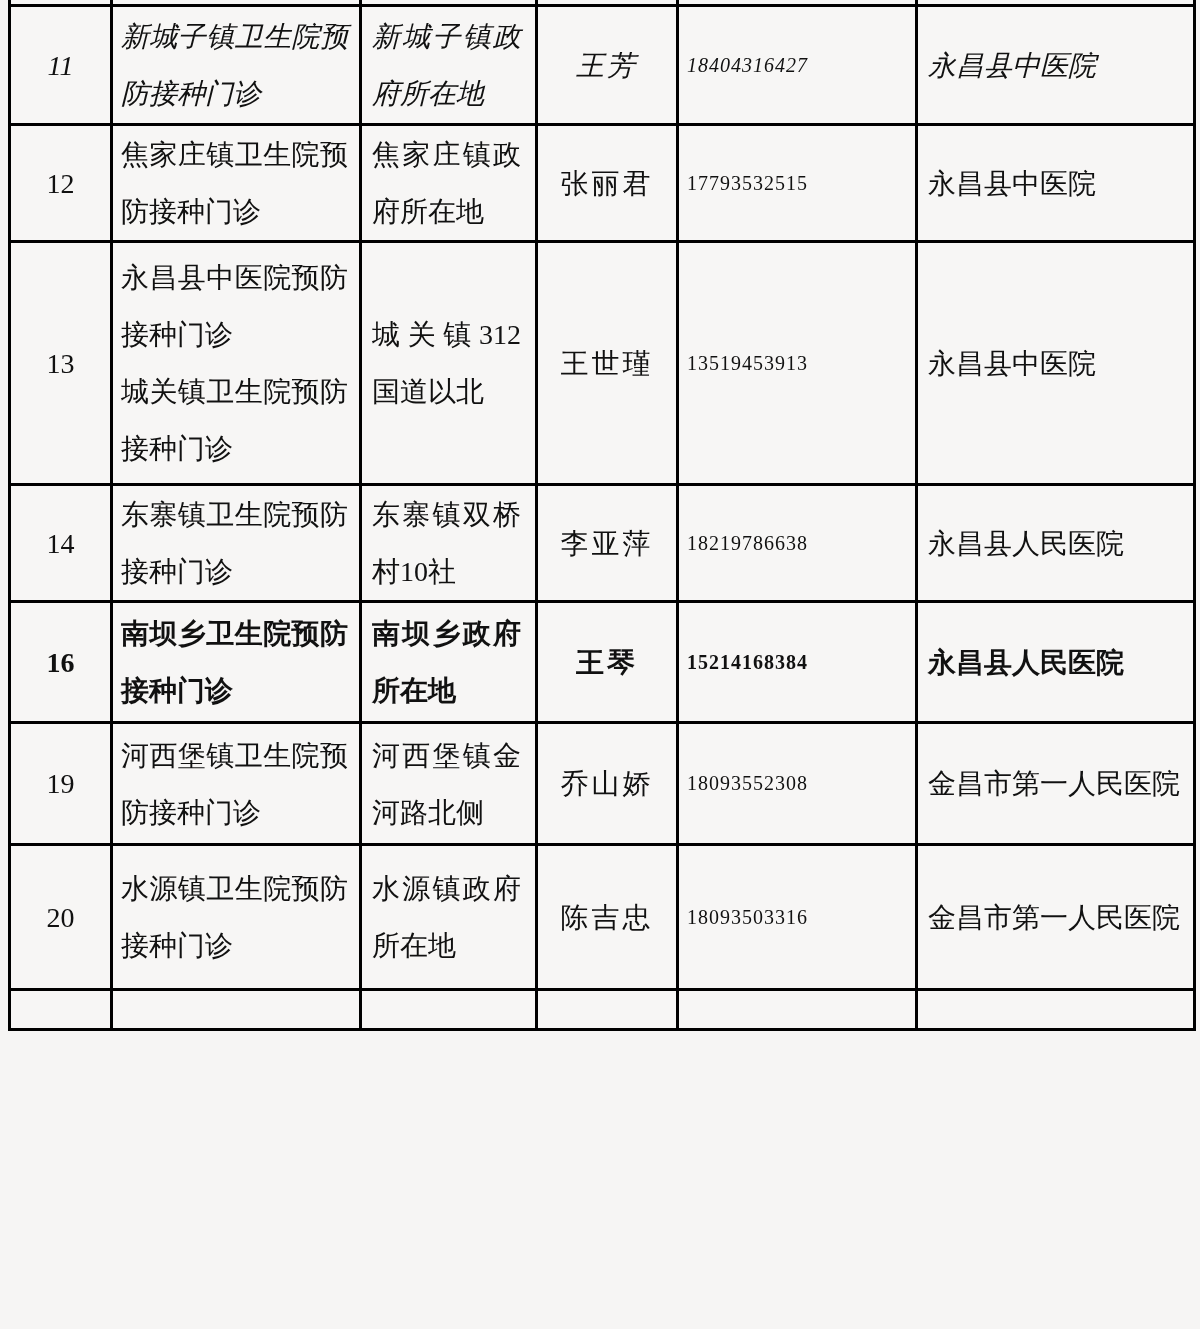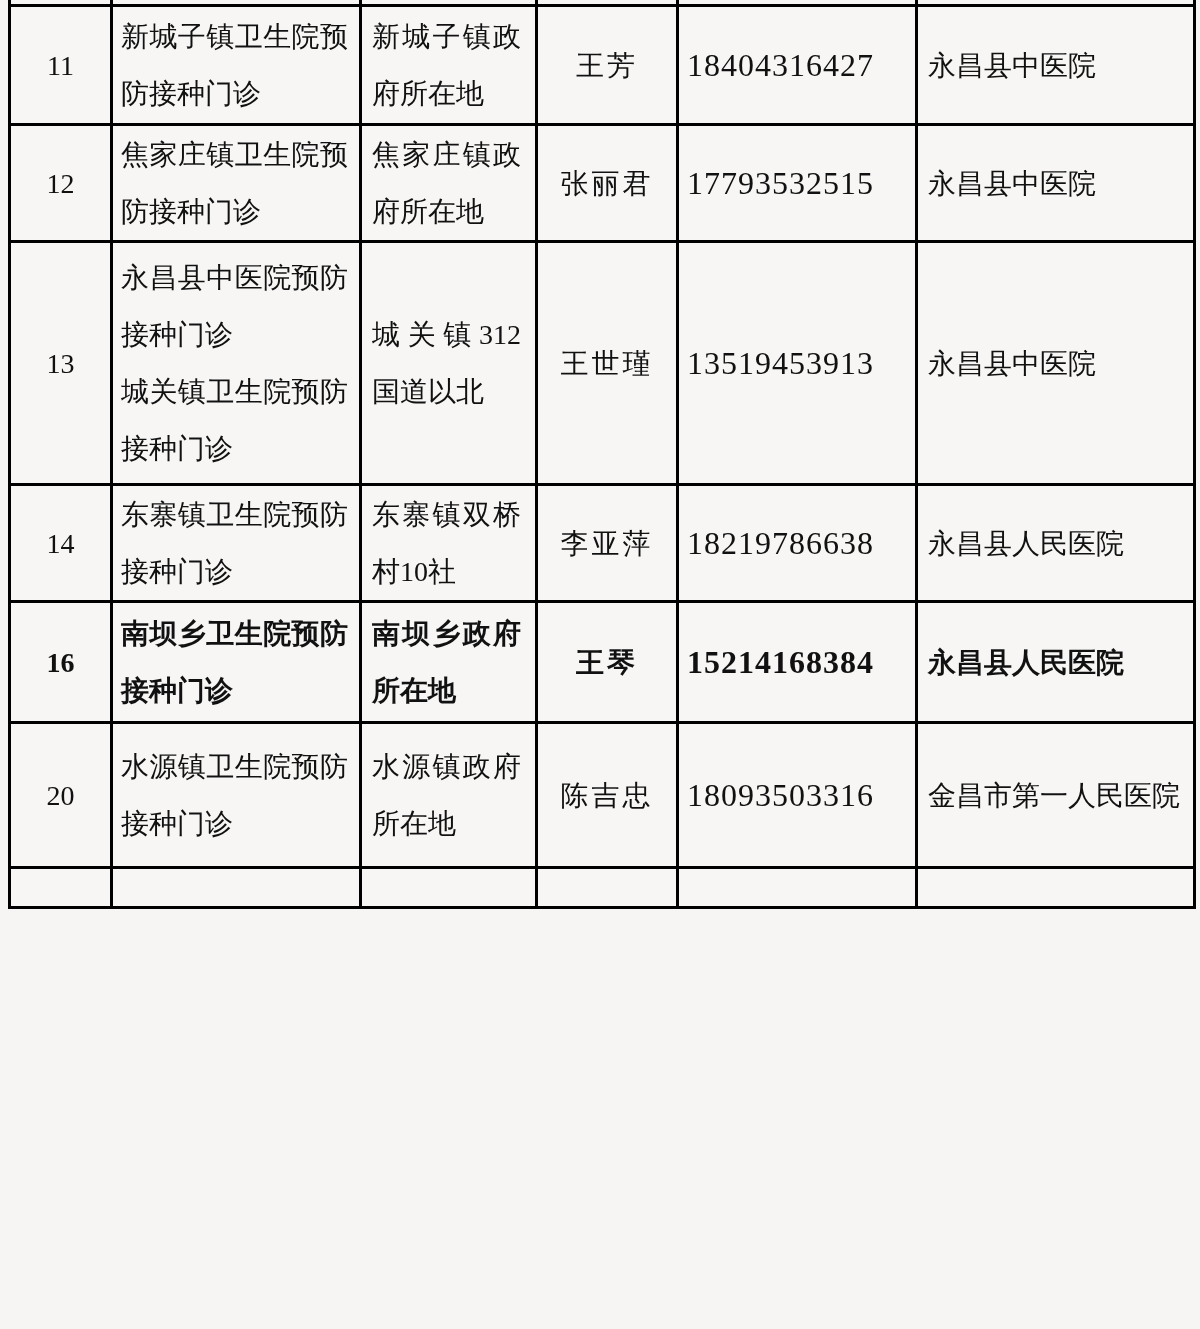--- a/index.html
+++ b/index.html
@@ -27,25 +27,25 @@
     font-size: 28px;
     line-height: 57px;
     padding: 0;
     overflow: hidden;
     word-break: normal;
   }
   .c-num   { text-align: center; }
   .c-name  { text-align: justify; text-justify: inter-character; white-space: pre-line; padding: 0 11px 0 8px; }
   .c-addr  { text-align: justify; text-justify: inter-character; padding: 0 14px 0 10px; }
   .c-contact { text-align: center; letter-spacing: 3px; }
-  .c-phone { padding-left: 8px; font-size: 32px; letter-spacing: 1px; }
+  .c-phone { padding-left: 8px; font-size: 20px; letter-spacing: 1px; }
   .c-hosp  { padding-left: 10px; margin-left: 22px; }
   tr.r-top    { height: 18px; }
   tr.r-bottom { height: 40px; }
-  tr.r0 { height: 119px; }
+  tr.r0 { height: 119px; font-style: italic; }
   tr.r1 { height: 117px; }
   tr.r2 { height: 243px; }
   tr.r3 { height: 117px; }
   tr.r4 { height: 120px; }
   tr.r5 { height: 121px; font-weight: bold; }
   tr.r6 { height: 122px; }
   tr.r7 { height: 118px; }
   tr.r8 { height: 122px; }
   tr.r9 { height: 145px; }
 </style>
@@ -114,20 +114,28 @@
         <td class="c-num">16</td>
         <td class="c-name">南坝乡卫生院预防接种门诊</td>
         <td class="c-addr">南坝乡政府所在地</td>
         <td class="c-contact">王琴</td>
         <td class="c-phone">15214168384</td>
         <td class="c-hosp">永昌县人民医院</td>
       </tr>
 
 
 
+      <tr class="r8">
+        <td class="c-num">19</td>
+        <td class="c-name">河西堡镇卫生院预防接种门诊</td>
+        <td class="c-addr">河西堡镇金河路北侧</td>
+        <td class="c-contact">乔山娇</td>
+        <td class="c-phone">18093552308</td>
+        <td class="c-hosp">金昌市第一人民医院</td>
+      </tr>
 
       <tr class="r9">
         <td class="c-num">20</td>
         <td class="c-name">水源镇卫生院预防接种门诊</td>
         <td class="c-addr">水源镇政府所在地</td>
         <td class="c-contact">陈吉忠</td>
         <td class="c-phone">18093503316</td>
         <td class="c-hosp">金昌市第一人民医院</td>
       </tr>
 

